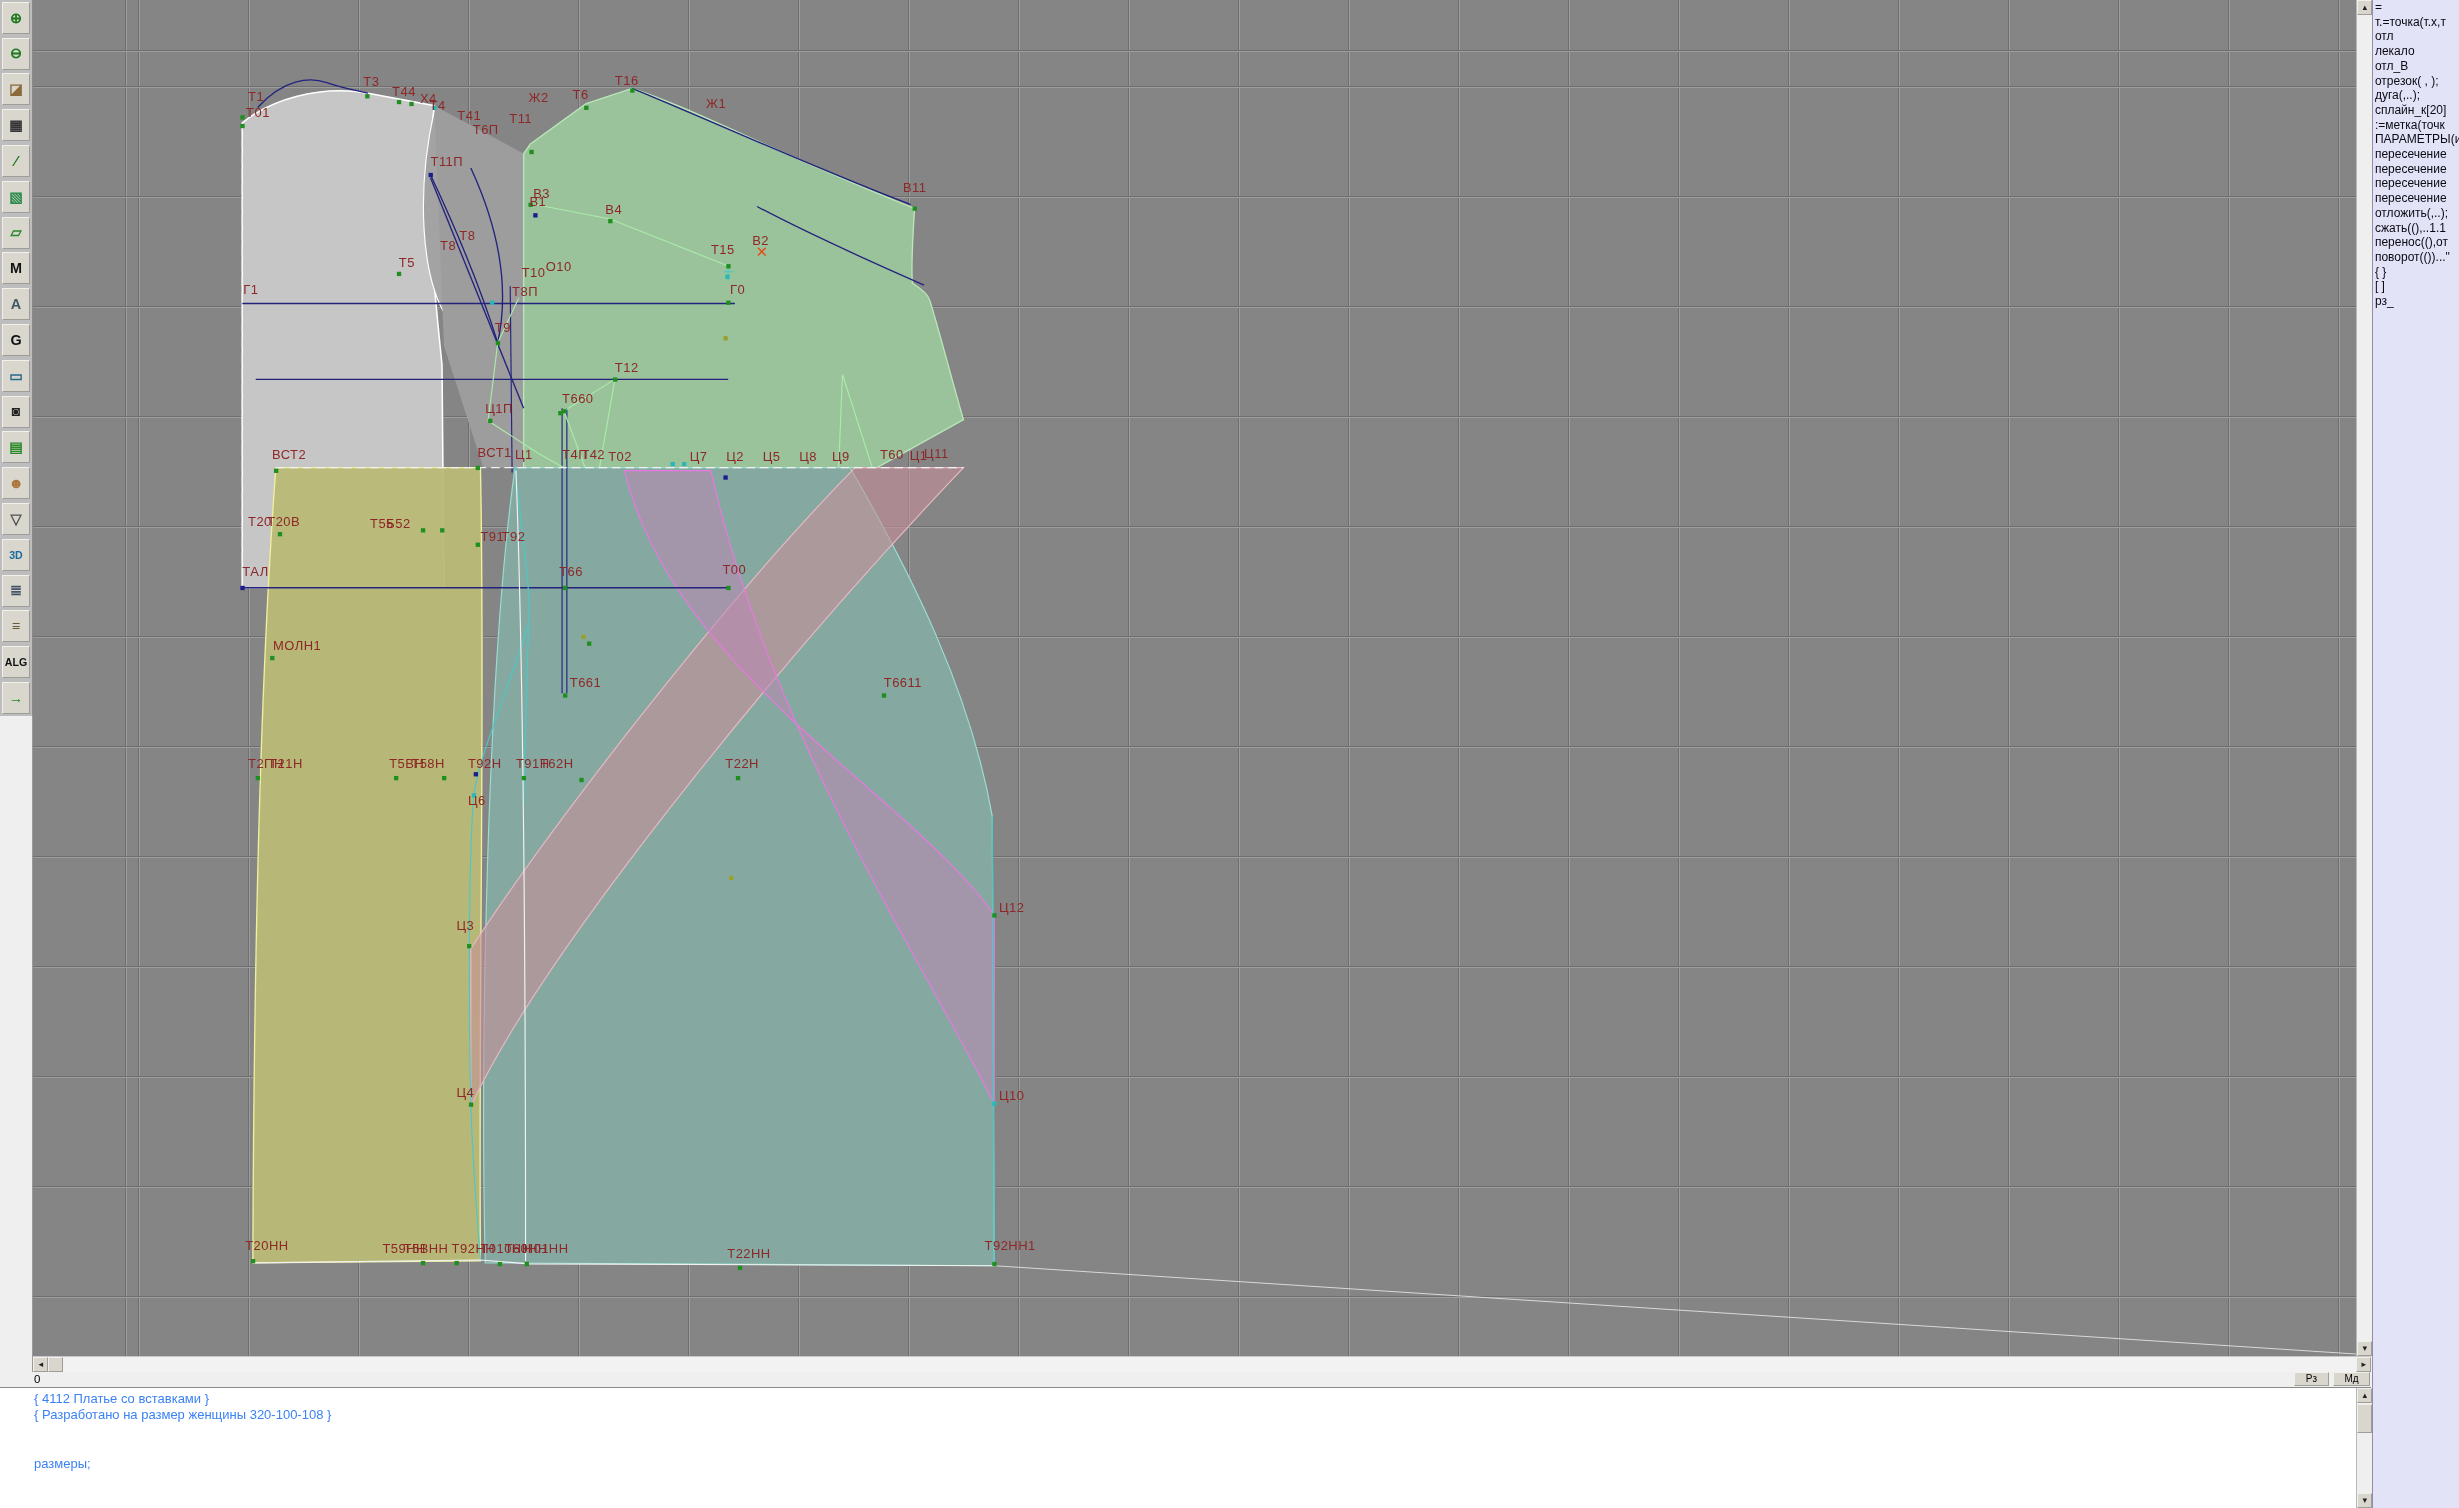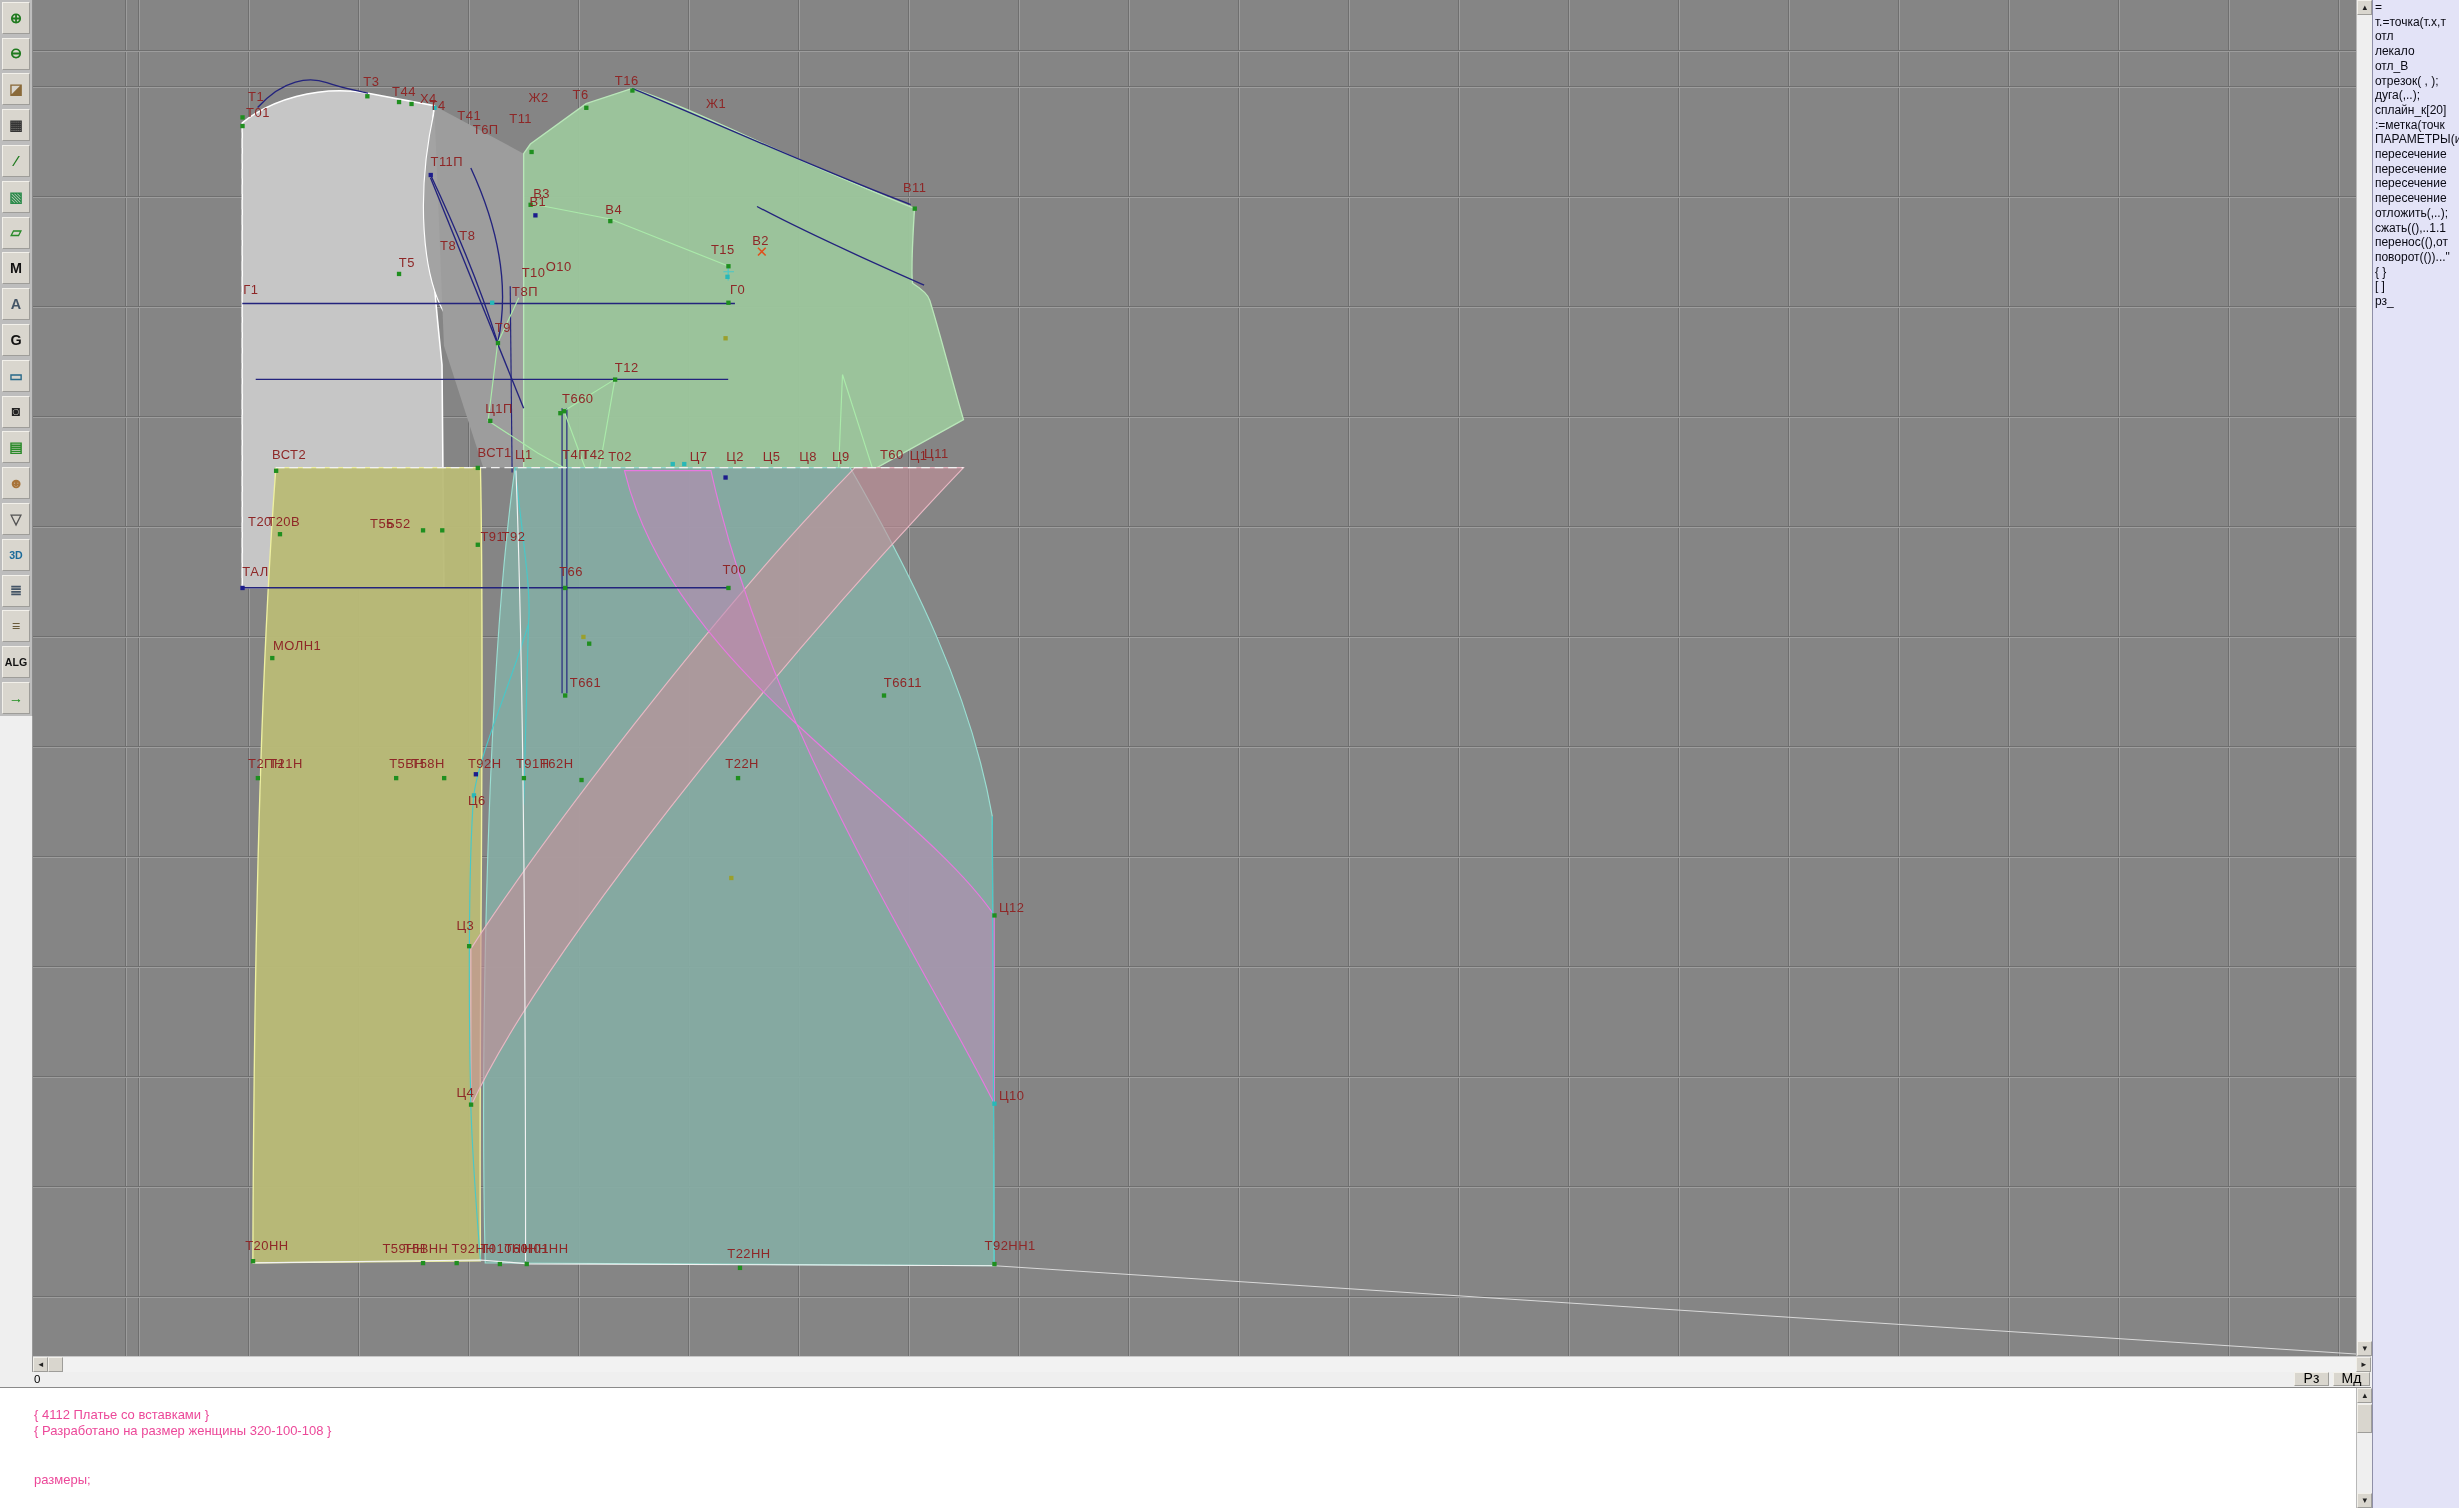--- a/index.html
+++ b/index.html
@@ -36,23 +36,23 @@
     border-left:1px solid #8f8fa8;overflow:hidden;}
   #right-panel .pl{font-size:12px;color:#0a0a14;white-space:pre;line-height:14.7px;padding-left:1.9px;}
 
   
   #hscroll{position:absolute;left:33px;top:1356px;width:2338px;height:15.4px;background:#f2f2f2;
     border-top:1px solid #c8c8c8;}
   #status{position:absolute;left:0;top:1372px;width:2371px;height:15.4px;background:#efefef;
     border-bottom:1px solid #8a8a8a;font-size:11.5px;color:#000;}
   #status .val{position:absolute;left:34px;top:1px;}
   .mini-btn{position:absolute;top:0px;height:14.4px;background:#d9d6ce;border:1.9px outset #f2f0ea;
-    font-size:14px;color:#000;text-align:center;line-height:11.5px;box-sizing:border-box;cursor:pointer;}
+    font-size:10px;color:#000;text-align:center;line-height:11.5px;box-sizing:border-box;cursor:pointer;}
   #editor{position:absolute;left:0;top:1388px;width:2356px;height:120px;background:#ffffff;overflow:hidden;}
-  #editor .el{position:absolute;left:34px;font-size:13px;color:#ec4899;white-space:pre;margin-top:16px;}
+  #editor .el{position:absolute;left:34px;font-size:13px;color:#3b82f6;white-space:pre;}
 </style>
 </head>
 <body>
 <div id="root">
 
   <div id="toolbar">
       <div class="tool">
         <span style="color: rgb(31, 122, 31);">⊕</span>
       </div>
       <div class="tool">

